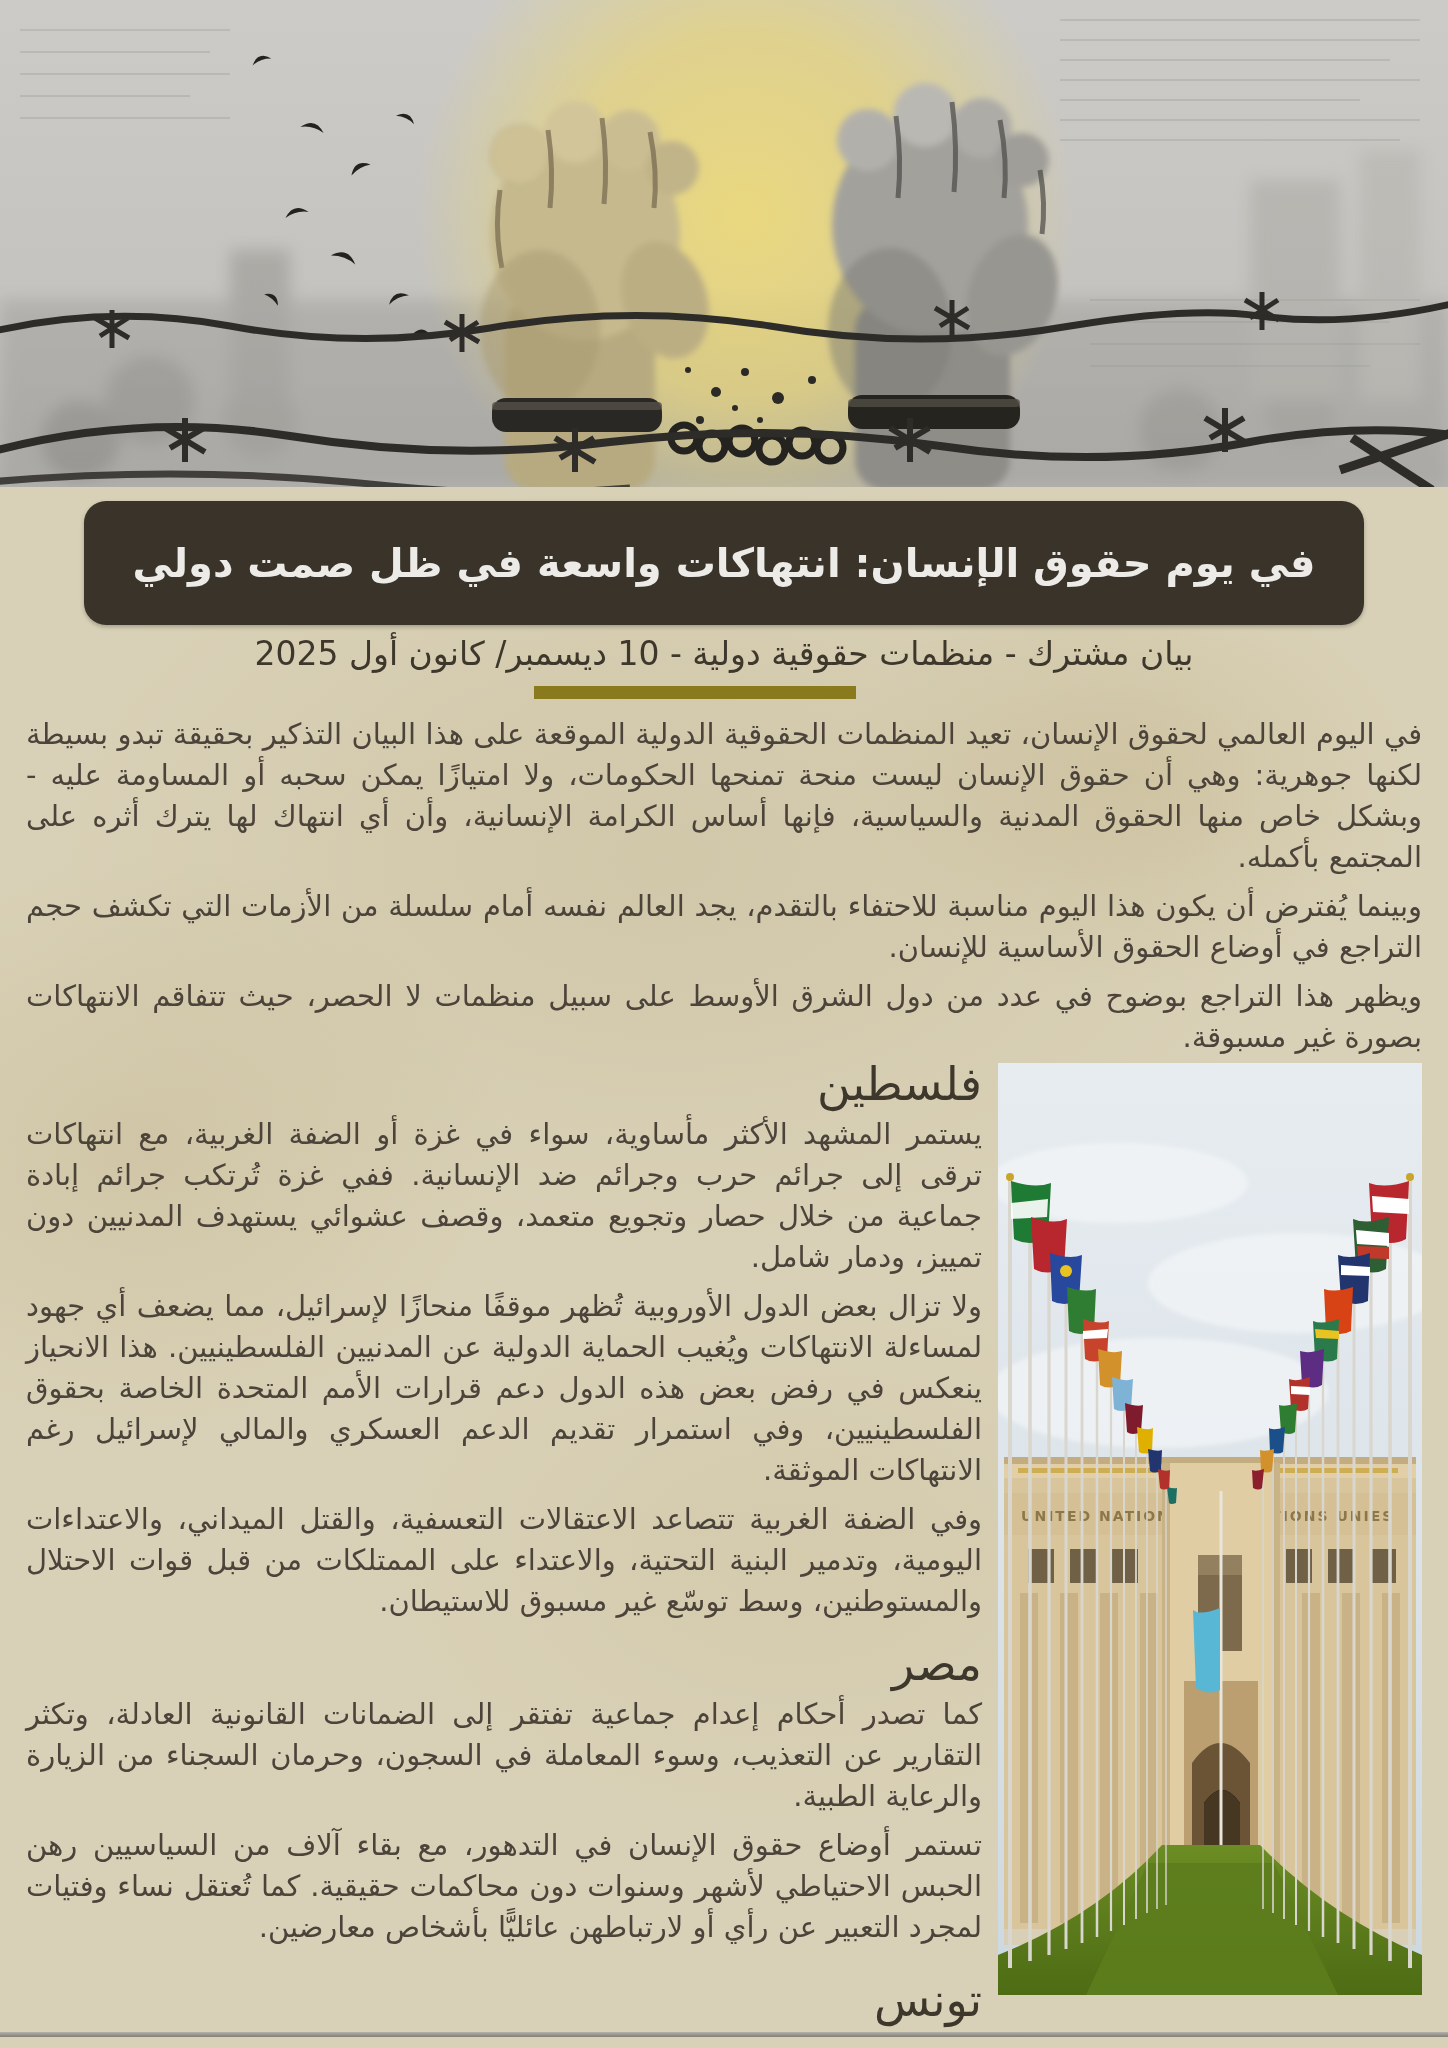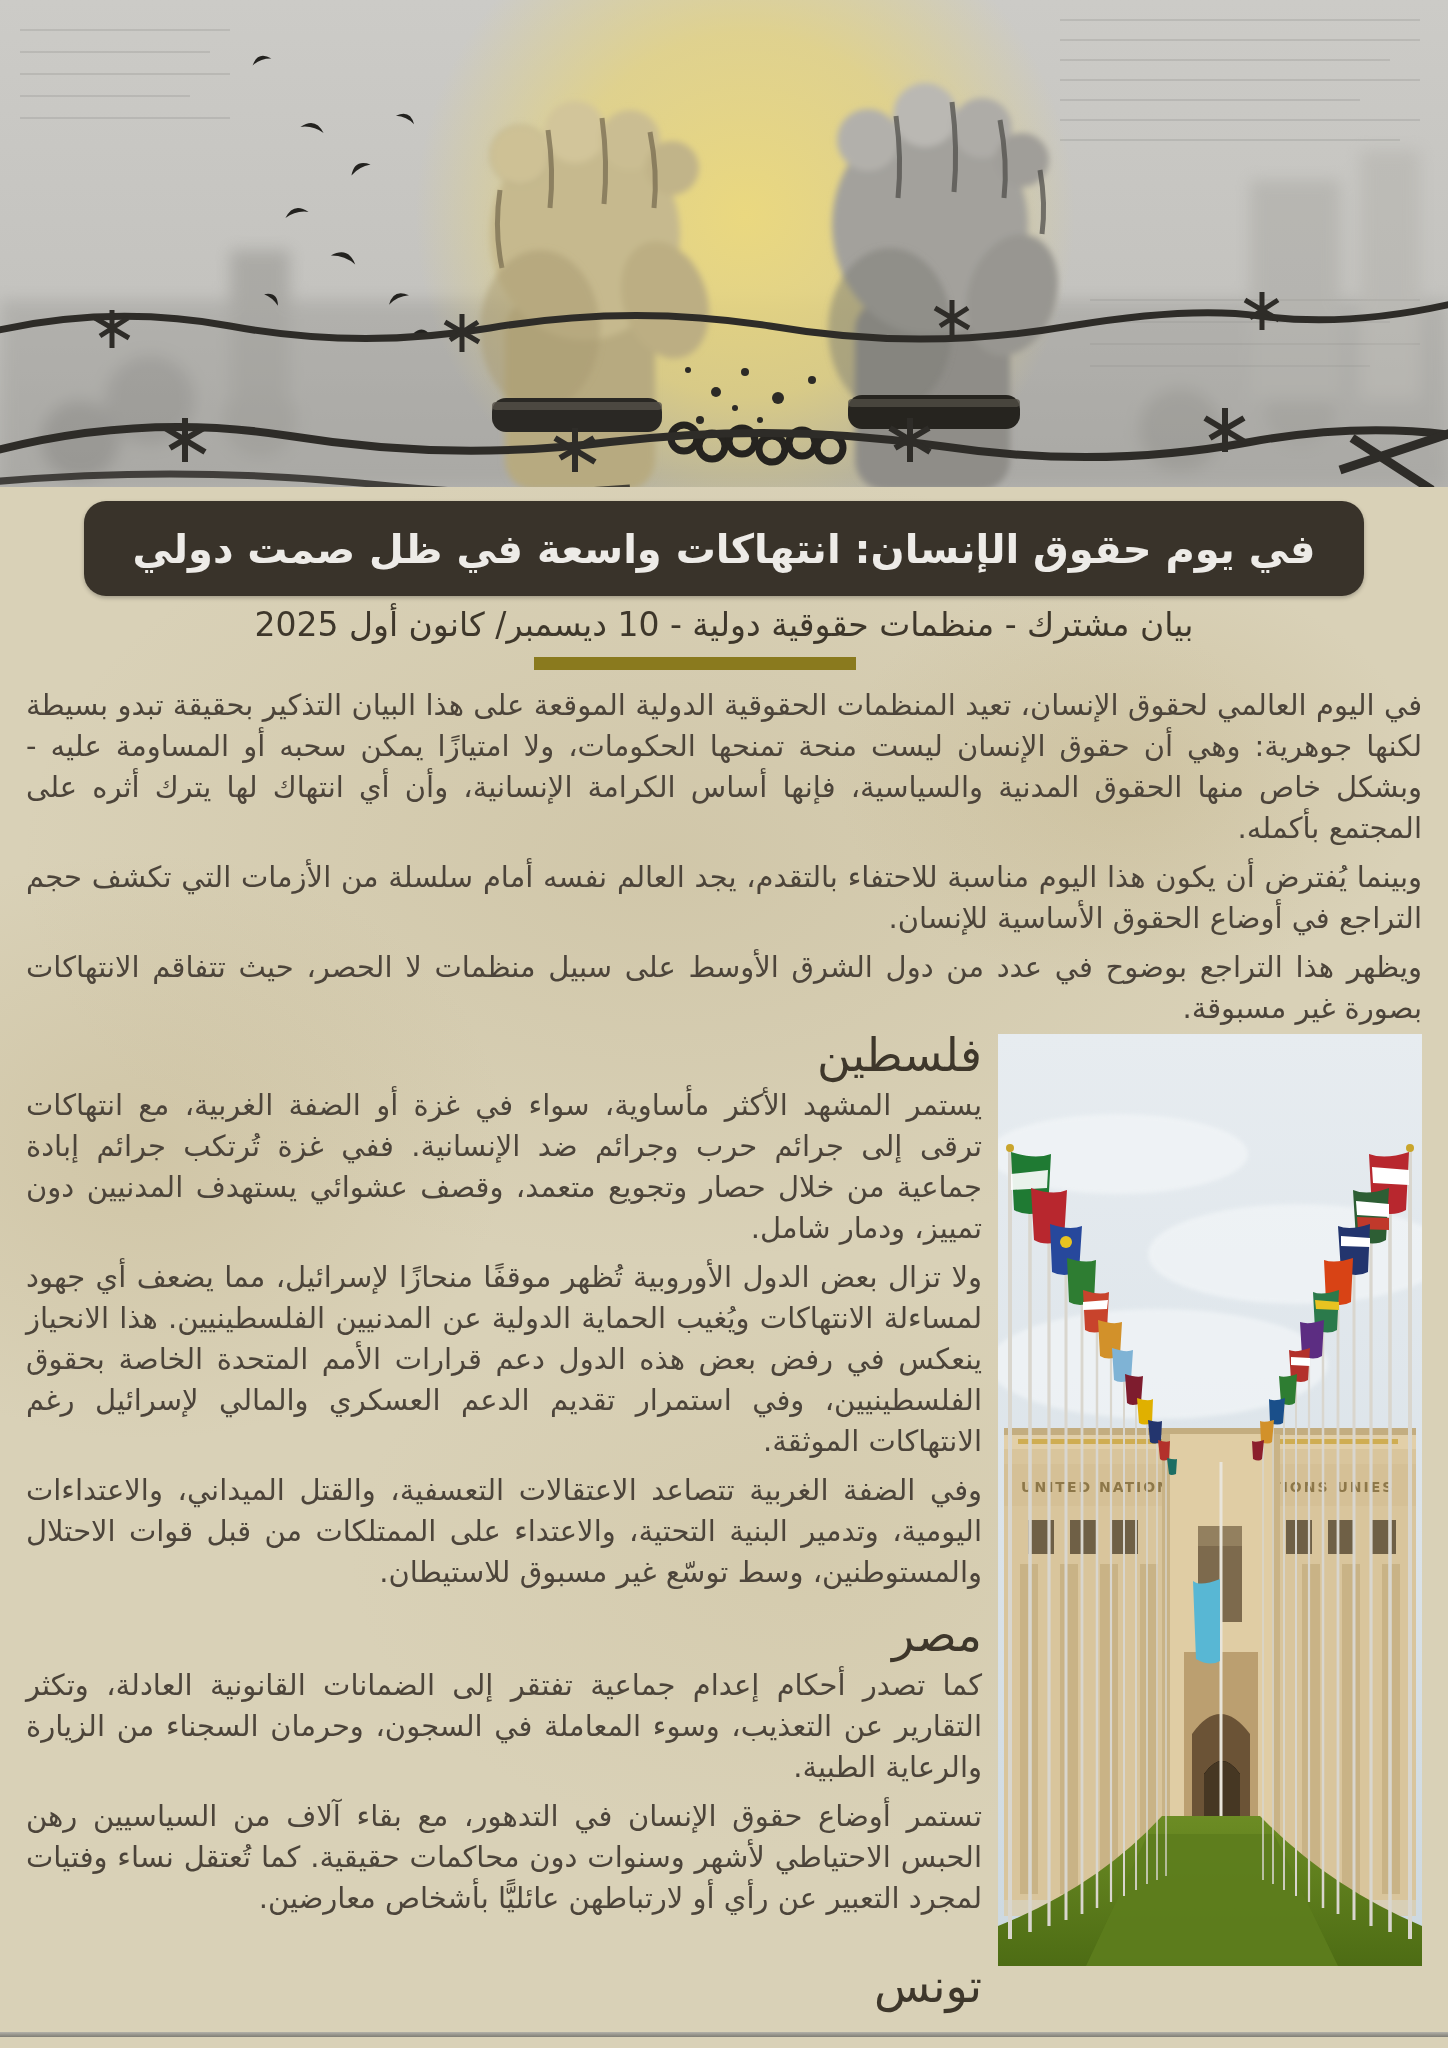--- a/index.html
+++ b/index.html
@@ -9,35 +9,35 @@
     background:
       radial-gradient(ellipse 420px 300px at 78% 38%, rgba(186,168,120,.30), transparent 70%),
       radial-gradient(ellipse 520px 420px at 10% 56%, rgba(182,164,118,.26), transparent 70%),
       radial-gradient(ellipse 640px 420px at 55% 76%, rgba(196,182,140,.22), transparent 70%),
       radial-gradient(ellipse 900px 560px at 46% 42%, rgba(170,152,105,.18), transparent 72%),
       #d9d1b7;
   }
   .hero{position:relative;width:1448px;height:487px;overflow:hidden;background:#c9c8c4;}
   .hero svg{display:block}
   .title-banner{
-    margin:14px 84px 0;height:95px;border-radius:22px;background:#39332a;
+    margin:14px 84px 0;height:124px;border-radius:22px;background:#39332a;
     display:flex;align-items:center;justify-content:center;
     color:#edebe7;font-size:40px;font-weight:bold;letter-spacing:.5px;
     box-shadow:0 2px 4px rgba(0,0,0,.25);
   }
   .subtitle{margin-top:9px;text-align:center;font-size:33px;font-weight:normal;color:#3e372b;}
   .gold-divider{position:relative;left:-29px;width:322px;height:13px;background:#8a7a1e;margin:13px auto 15px;}
   .content{
     padding:0 26px;color:#4c443a;font-size:29px;line-height:41px;
     text-align:justify;text-justify:inter-word;
   }
   .content p{margin:8px 0 3px;}
   .content h2{font-size:46px;line-height:44px;font-weight:normal;color:#3e372b;margin:4px 0 2px;}
   .content h2.gap-md{margin-top:20px;}
-  .content h2.gap-lg{margin-top:45px;}
+  .content h2.gap-lg{margin-top:30px;}
   figure{margin:0;}
   .un-photo{
     float:right;width:424px;height:932px;margin:2px 0 8px 16px;overflow:hidden;
   }
   .un-photo svg{display:block}
   .bottom-rule{
     position:absolute;left:0;right:0;bottom:11px;height:5px;
     background:linear-gradient(#b3b1a8,#7f7d75);
   }
 </style>

